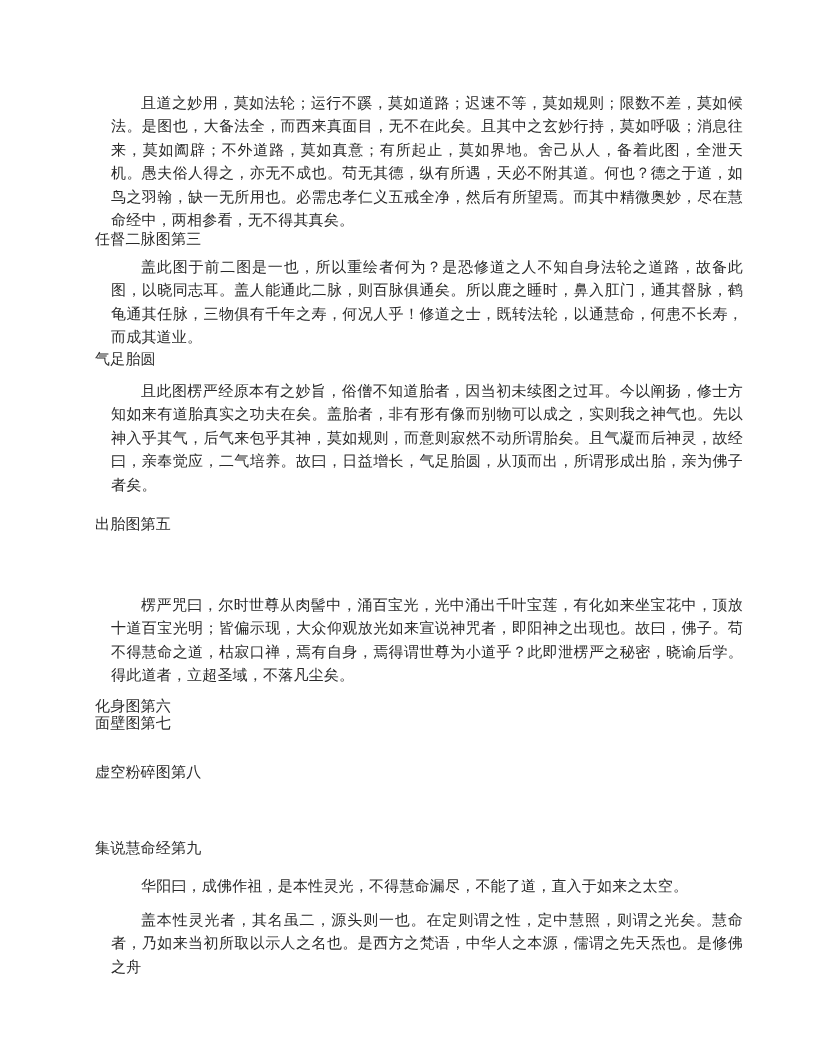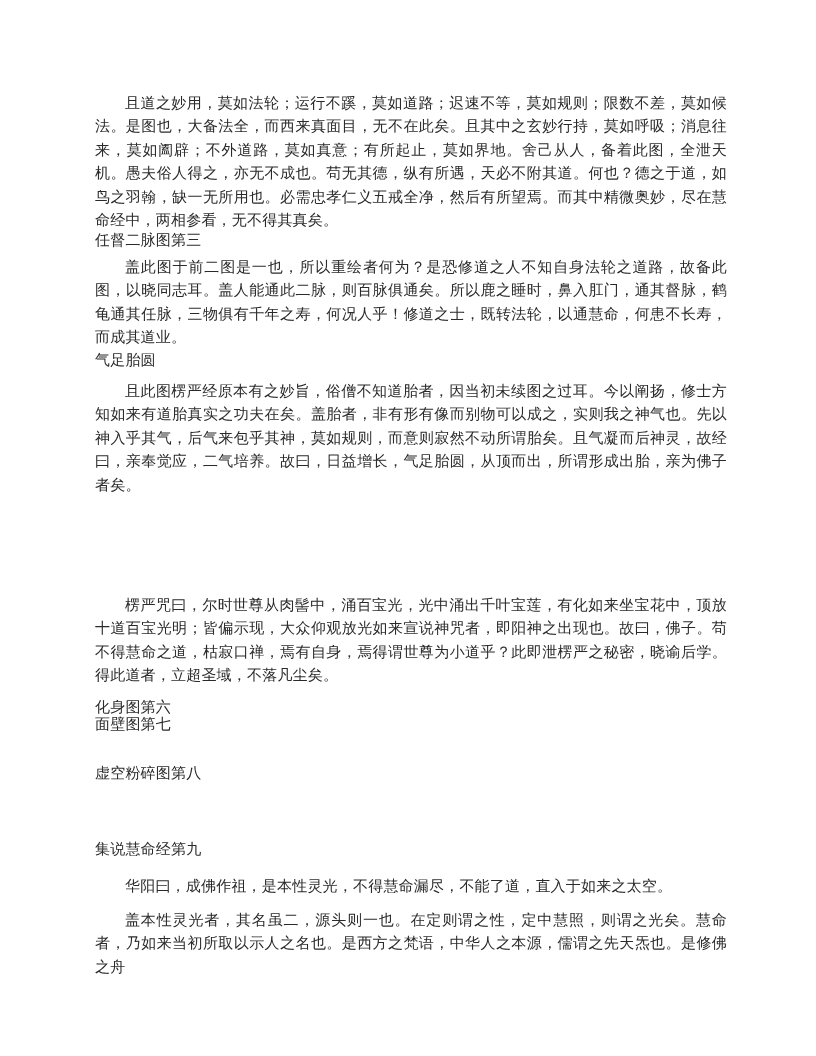--- a/index.html
+++ b/index.html
@@ -25,41 +25,44 @@
     width: 632px;
     font-size: 15px;
     line-height: 23.4px;
     color: #2a2a2a;
     text-align: justify;
     text-justify: inter-ideograph;
     letter-spacing: 0.2px;
   }
   .para {
     text-indent: 2em;
+    margin-left: 16px;
   }
   .heading {
     text-indent: 0;
     text-align: left;
+    font-family: Liberation Mono, monospace;
   }
 </style>
 </head>
 <body>
 
 <div class="page">
 
   <div class="block para" style="top:92px">且道之妙用，莫如法轮；运行不蹊，莫如道路；迟速不等，莫如规则；限数不差，莫如候法。是图也，大备法全，而西来真面目，无不在此矣。且其中之玄妙行持，莫如呼吸；消息往来，莫如阖辟；不外道路，莫如真意；有所起止，莫如界地。舍己从人，备着此图，全泄天机。愚夫俗人得之，亦无不成也。苟无其德，纵有所遇，天必不附其道。何也？德之于道，如鸟之羽翰，缺一无所用也。必需忠孝仁义五戒全净，然后有所望焉。而其中精微奥妙，尽在慧命经中，两相参看，无不得其真矣。</div>
 
   <div class="block heading" style="top:229px">任督二脉图第三</div>
 
   <div class="block para" style="top:256px">盖此图于前二图是一也，所以重绘者何为？是恐修道之人不知自身法轮之道路，故备此图，以晓同志耳。盖人能通此二脉，则百脉俱通矣。所以鹿之睡时，鼻入肛门，通其督脉，鹤龟通其任脉，三物俱有千年之寿，何况人乎！修道之士，既转法轮，以通慧命，何患不长寿，而成其道业。</div>
 
   <div class="block heading" style="top:349px">气足胎圆</div>
 
   <div class="block para" style="top:380px">且此图楞严经原本有之妙旨，俗僧不知道胎者，因当初未续图之过耳。今以阐扬，修士方知如来有道胎真实之功夫在矣。盖胎者，非有形有像而别物可以成之，实则我之神气也。先以神入乎其气，后气来包乎其神，莫如规则，而意则寂然不动所谓胎矣。且气凝而后神灵，故经曰，亲奉觉应，二气培养。故曰，日益增长，气足胎圆，从顶而出，所谓形成出胎，亲为佛子者矣。</div>
 
+  <div class="block heading" style="top:514px">出胎图第五</div>
 
   <div class="block para" style="top:594px">楞严咒曰，尔时世尊从肉髻中，涌百宝光，光中涌出千叶宝莲，有化如来坐宝花中，顶放十道百宝光明；皆偏示现，大众仰观放光如来宣说神咒者，即阳神之出现也。故曰，佛子。苟不得慧命之道，枯寂口禅，焉有自身，焉得谓世尊为小道乎？此即泄楞严之秘密，晓谕后学。得此道者，立超圣域，不落凡尘矣。</div>
 
   <div class="block heading" style="top:696px">化身图第六</div>
 
   <div class="block heading" style="top:713px">面壁图第七</div>
 
   <div class="block heading" style="top:838px">集说慧命经第九</div>
 
   <div class="block heading" style="top:762px">虚空粉碎图第八</div>

